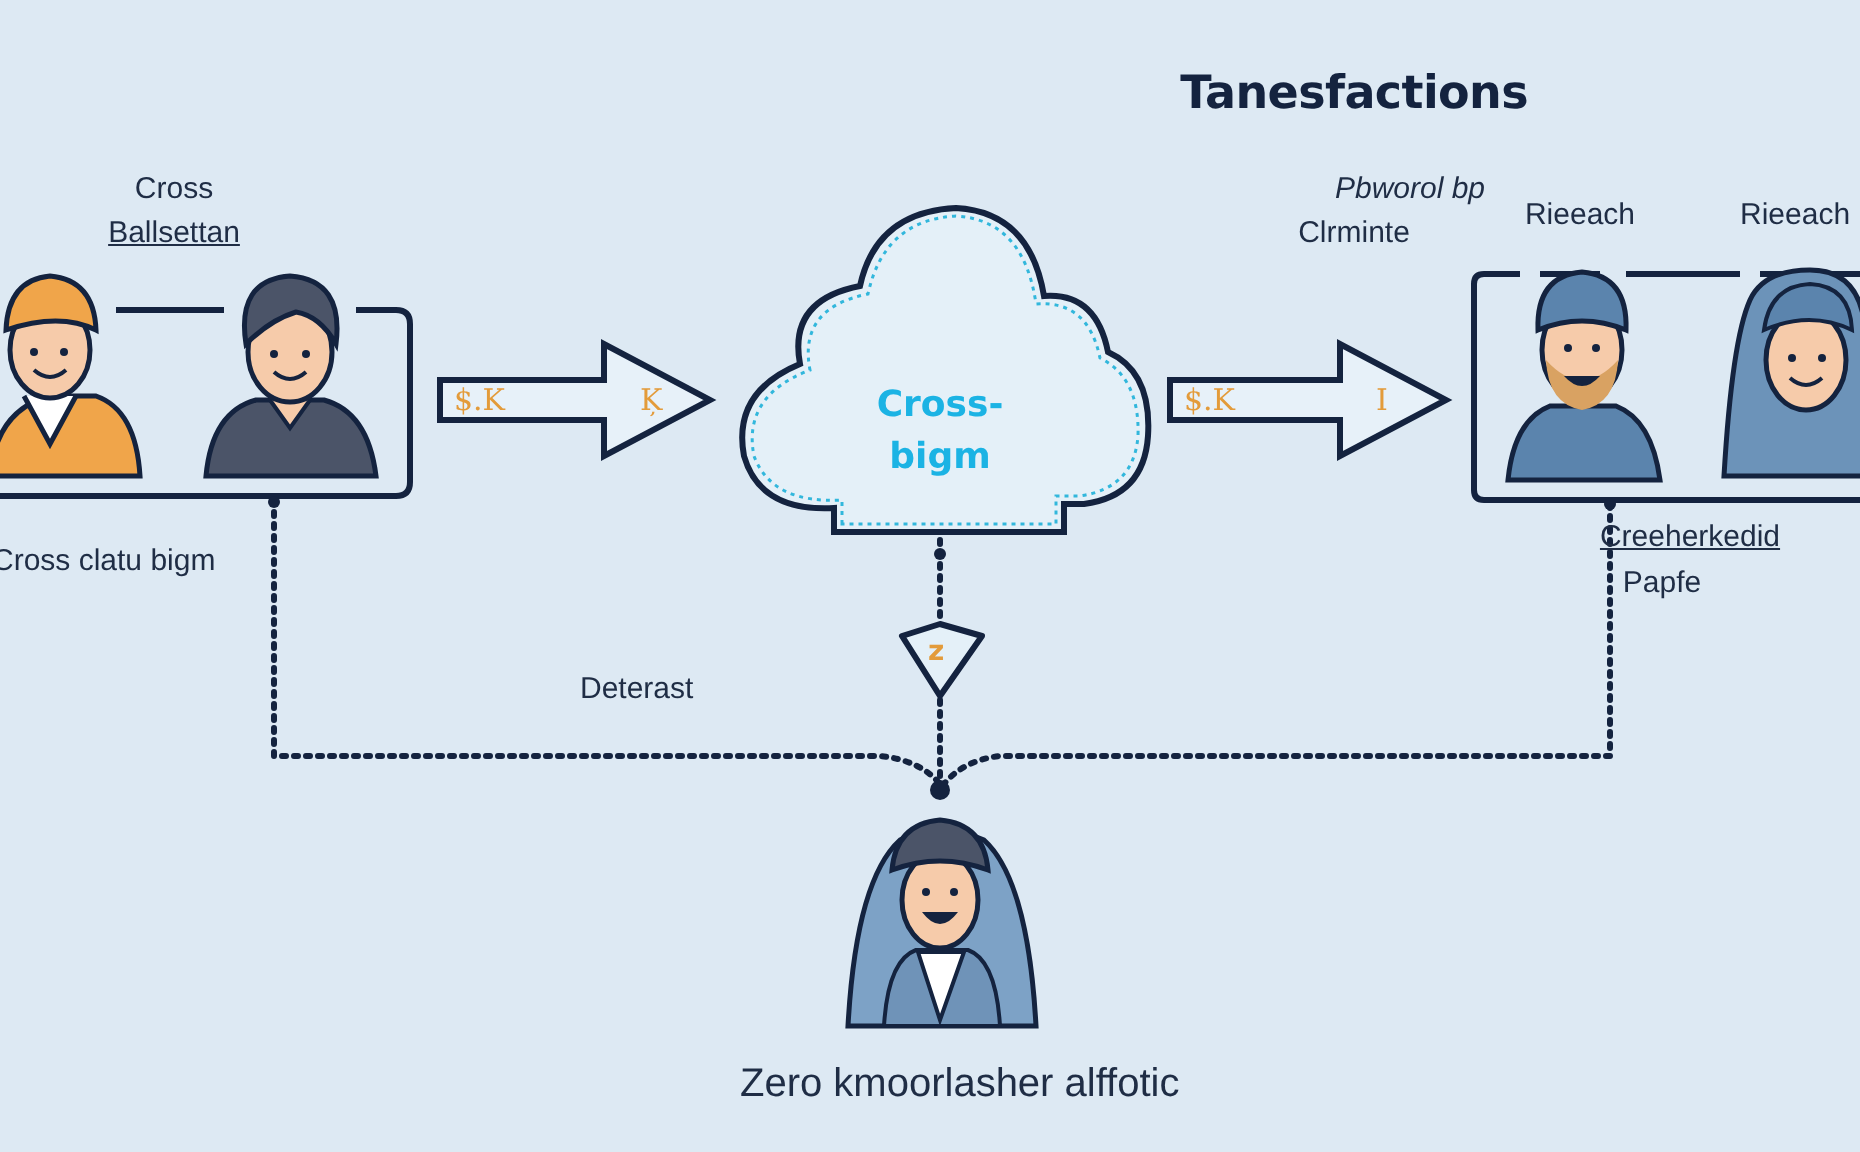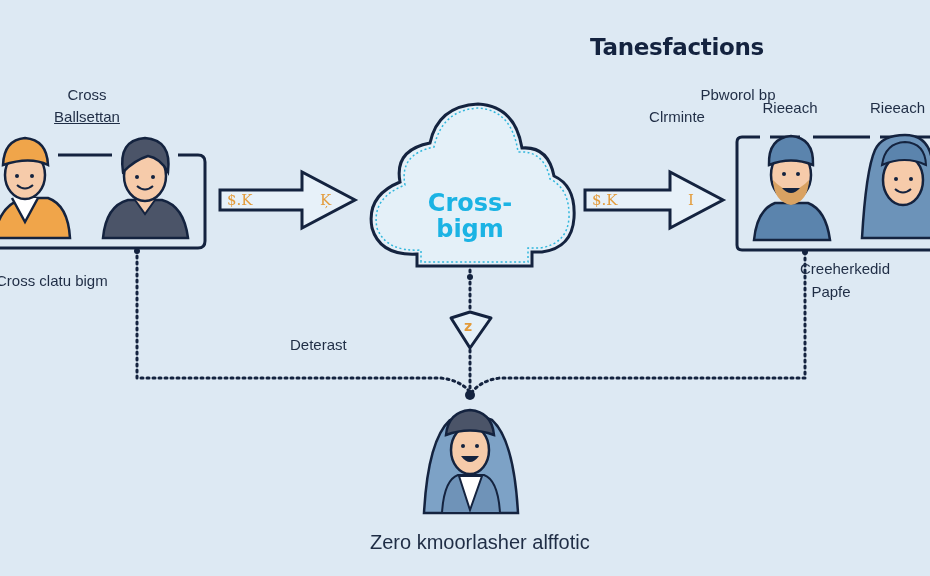--- a/index.html
+++ b/index.html
@@ -1,20 +1,20 @@
 <!DOCTYPE html>
 <html><head>
 <meta charset="utf-8">
 <style>
   html,body{margin:0;padding:0;}
   body{width:930px;height:576px;background:#dde9f3;overflow:hidden;position:relative;font-family:"Liberation Sans",sans-serif;color:#1b2a44;}
   .abs{position:absolute;}
   .title{left:0;width:764px;top:34px;text-align:right;font-size:23px;font-weight:bold;color:#14233f;font-family:"DejaVu Sans",sans-serif;letter-spacing:-0.3px;}
   .label{font-size:15px;color:#1f2d45;text-align:center;line-height:20px;white-space:nowrap;}
-  .cloud-text{font-size:24px;font-weight:bold;color:#1bb3e4;text-align:center;line-height:26px;font-family:"DejaVu Sans",sans-serif;}
+  .cloud-text{font-size:18px;font-weight:bold;color:#1bb3e4;text-align:center;line-height:26px;font-family:"DejaVu Sans",sans-serif;}
   .arrow-text{font-size:15px;color:#e39b3a;font-family:"DejaVu Serif",serif;}
   svg{position:absolute;left:0;top:0;}
 </style>
 </head>
 <body>
 
 <svg width="930" height="576">
 
   <path d="M58 155 H112 M178 155 H198 Q205 155 205 162 V241 Q205 248 198 248 H0" fill="none" stroke="#14233f" stroke-width="3"></path>
 
@@ -99,23 +99,23 @@
 
 <div class="abs arrow-text" style="left:227px;top:191px;">$.K</div>
 <div class="abs arrow-text" style="left:320px;top:191px;">Ķ</div>
 
 <div class="abs cloud-text" style="left:400px;top:190px;width:140px;">Cross-</div>
 <div class="abs cloud-text" style="left:400px;top:216px;width:140px;">bigm</div>
 
 <div class="abs arrow-text" style="left:592px;top:191px;">$.K</div>
 <div class="abs arrow-text" style="left:688px;top:191px;">I</div>
 
-<div class="abs label" style="left:688px;top:85px;width:100px;">Pbworol bp</div>
+<div class="abs label" style="left:655px;top:85px;width:100px;font-style:italic;">Pbworol bp</div>
 <div class="abs label" style="left:632px;top:107px;width:90px;">Clrminte</div>
 <div class="abs label" style="left:760px;top:98px;width:60px;">Rieeach</div>
 <div class="abs label" style="left:870px;top:98px;width:70px;text-align:left;">Rieeach</div>
-<div class="abs label" style="left:790px;top:259px;width:110px;">Creeherkedid</div>
+<div class="abs label" style="left:790px;top:259px;width:110px;text-decoration:underline;">Creeherkedid</div>
 <div class="abs label" style="left:796px;top:282px;width:70px;">Papfe</div>
 
 <div class="abs label" style="left:290px;top:335px;">Deterast</div>
 <div class="abs" style="left:464px;top:318px;font-size:14px;font-weight:bold;color:#e39b3a;font-family:'DejaVu Sans',sans-serif;">z</div>
 
 <div class="abs label" style="left:370px;top:532px;width:200px;font-size:20px;">Zero kmoorlasher alffotic</div>
 
 </body></html>

